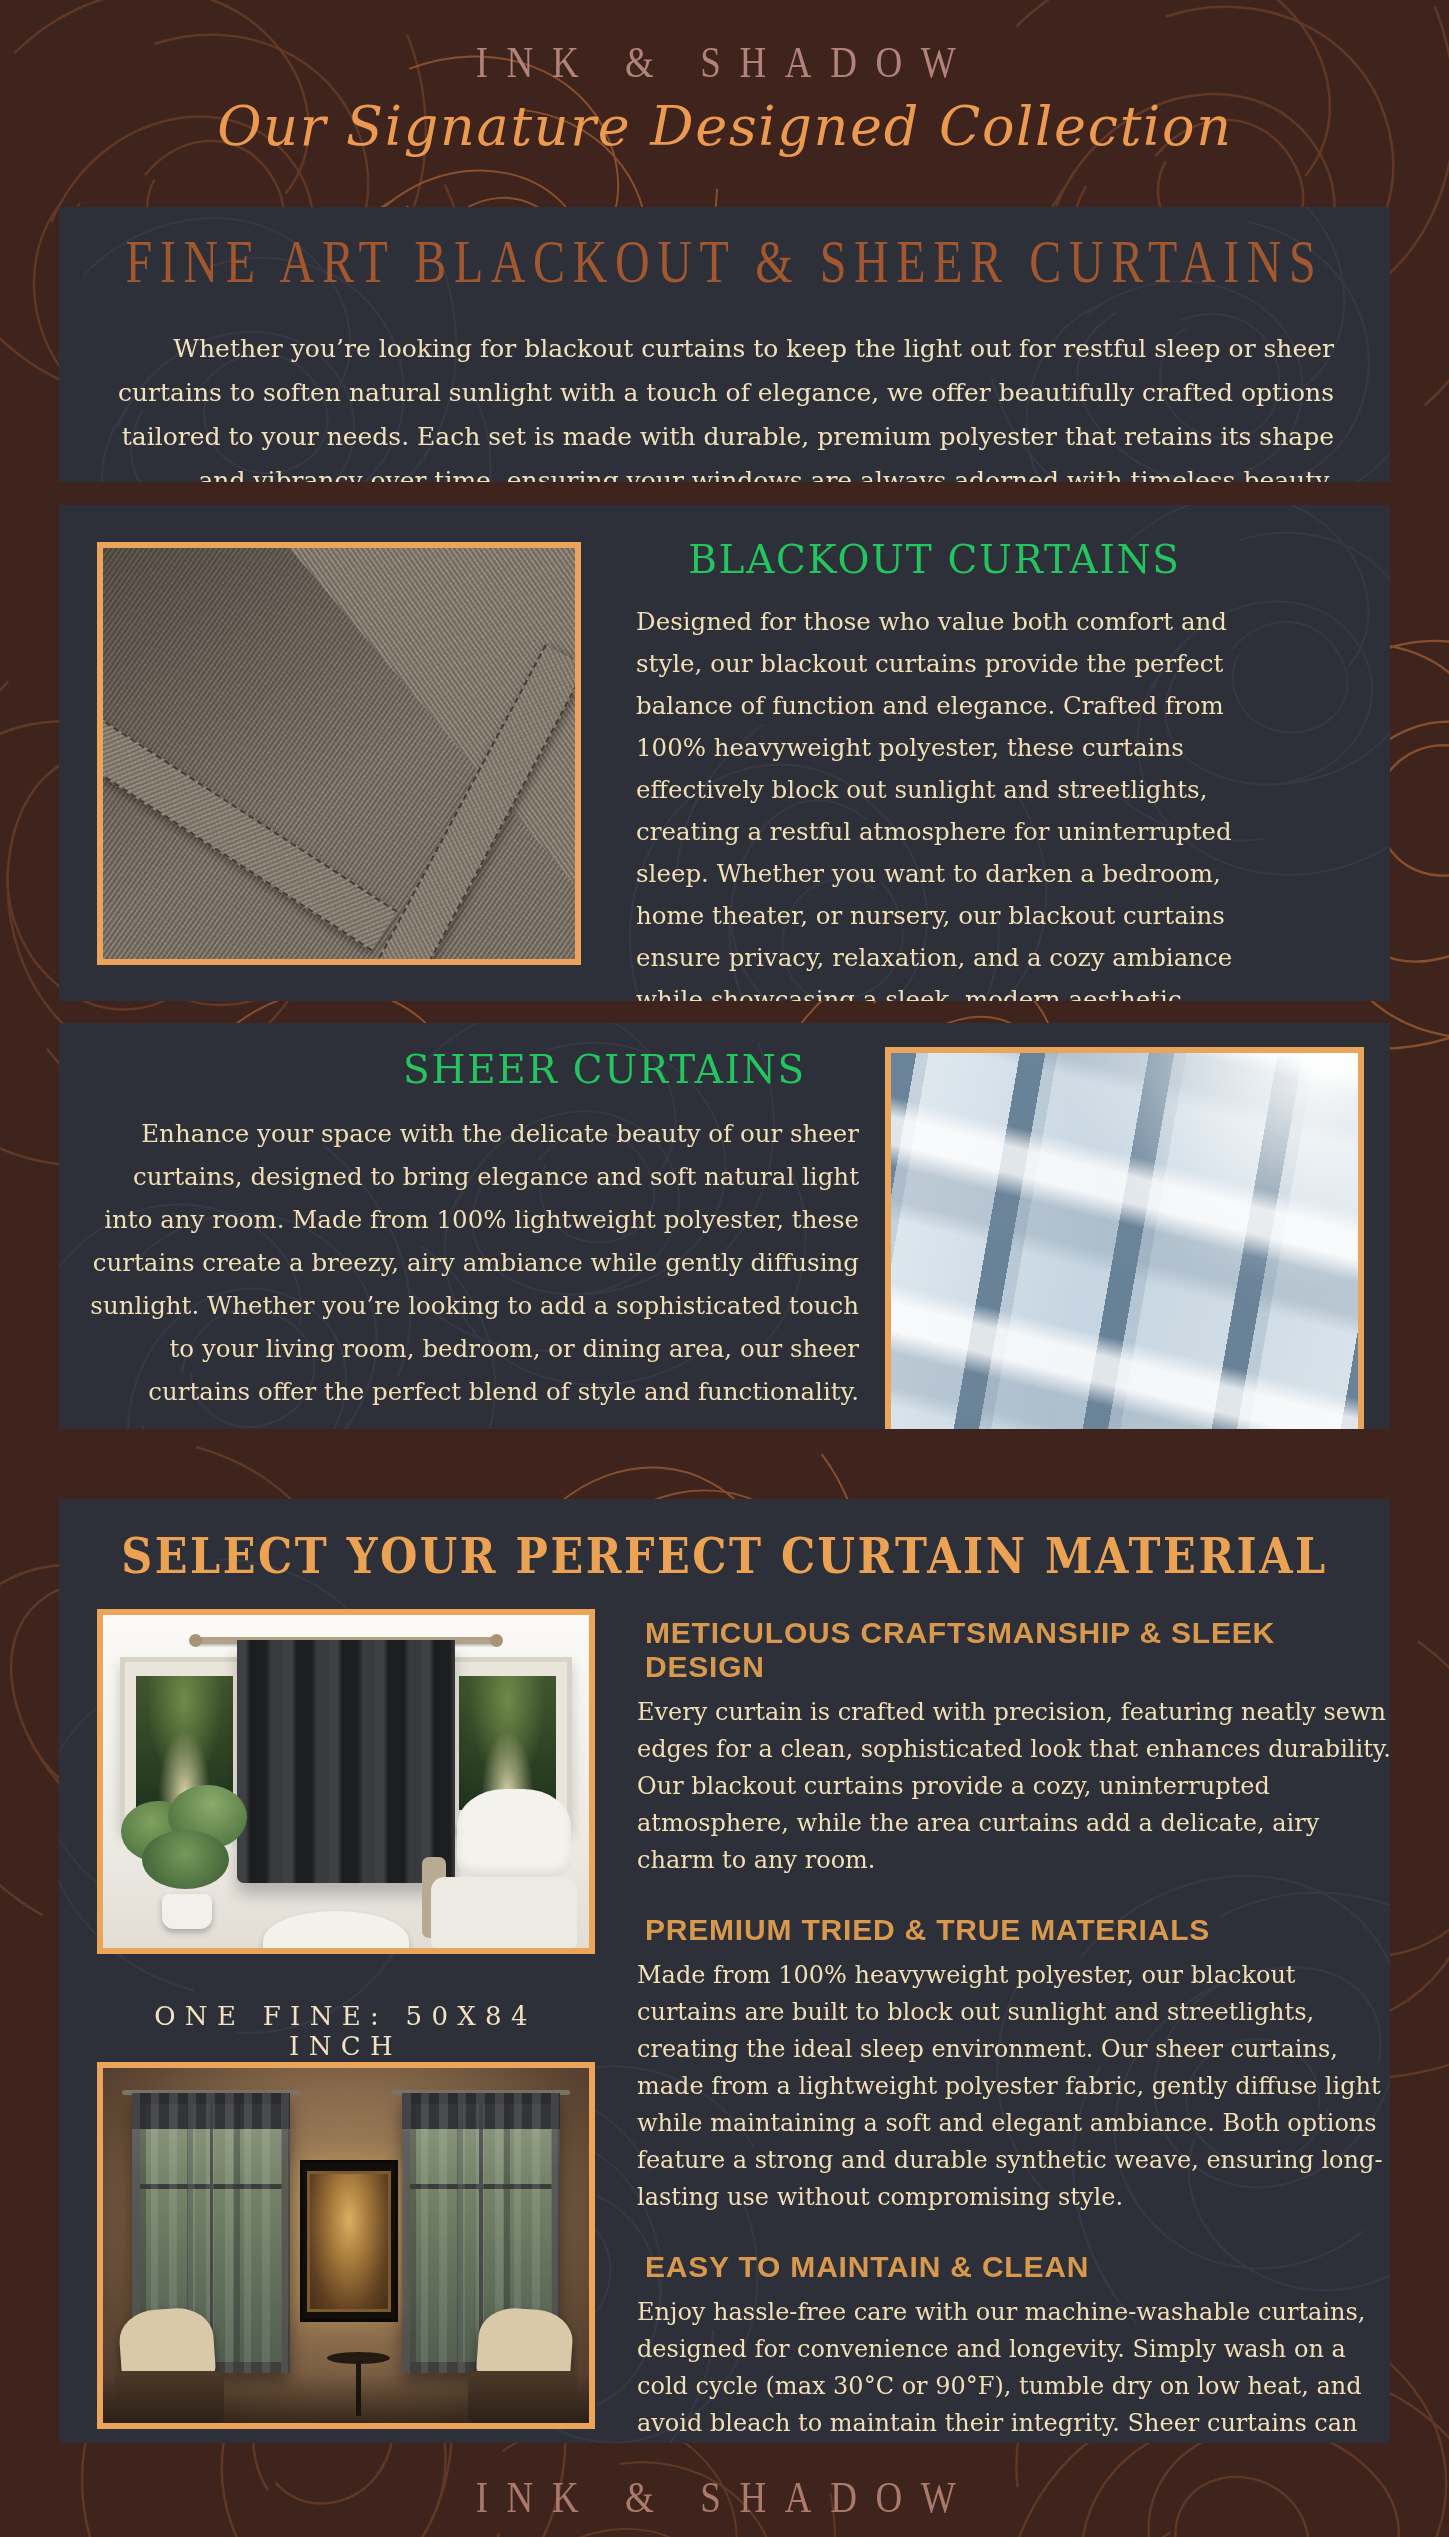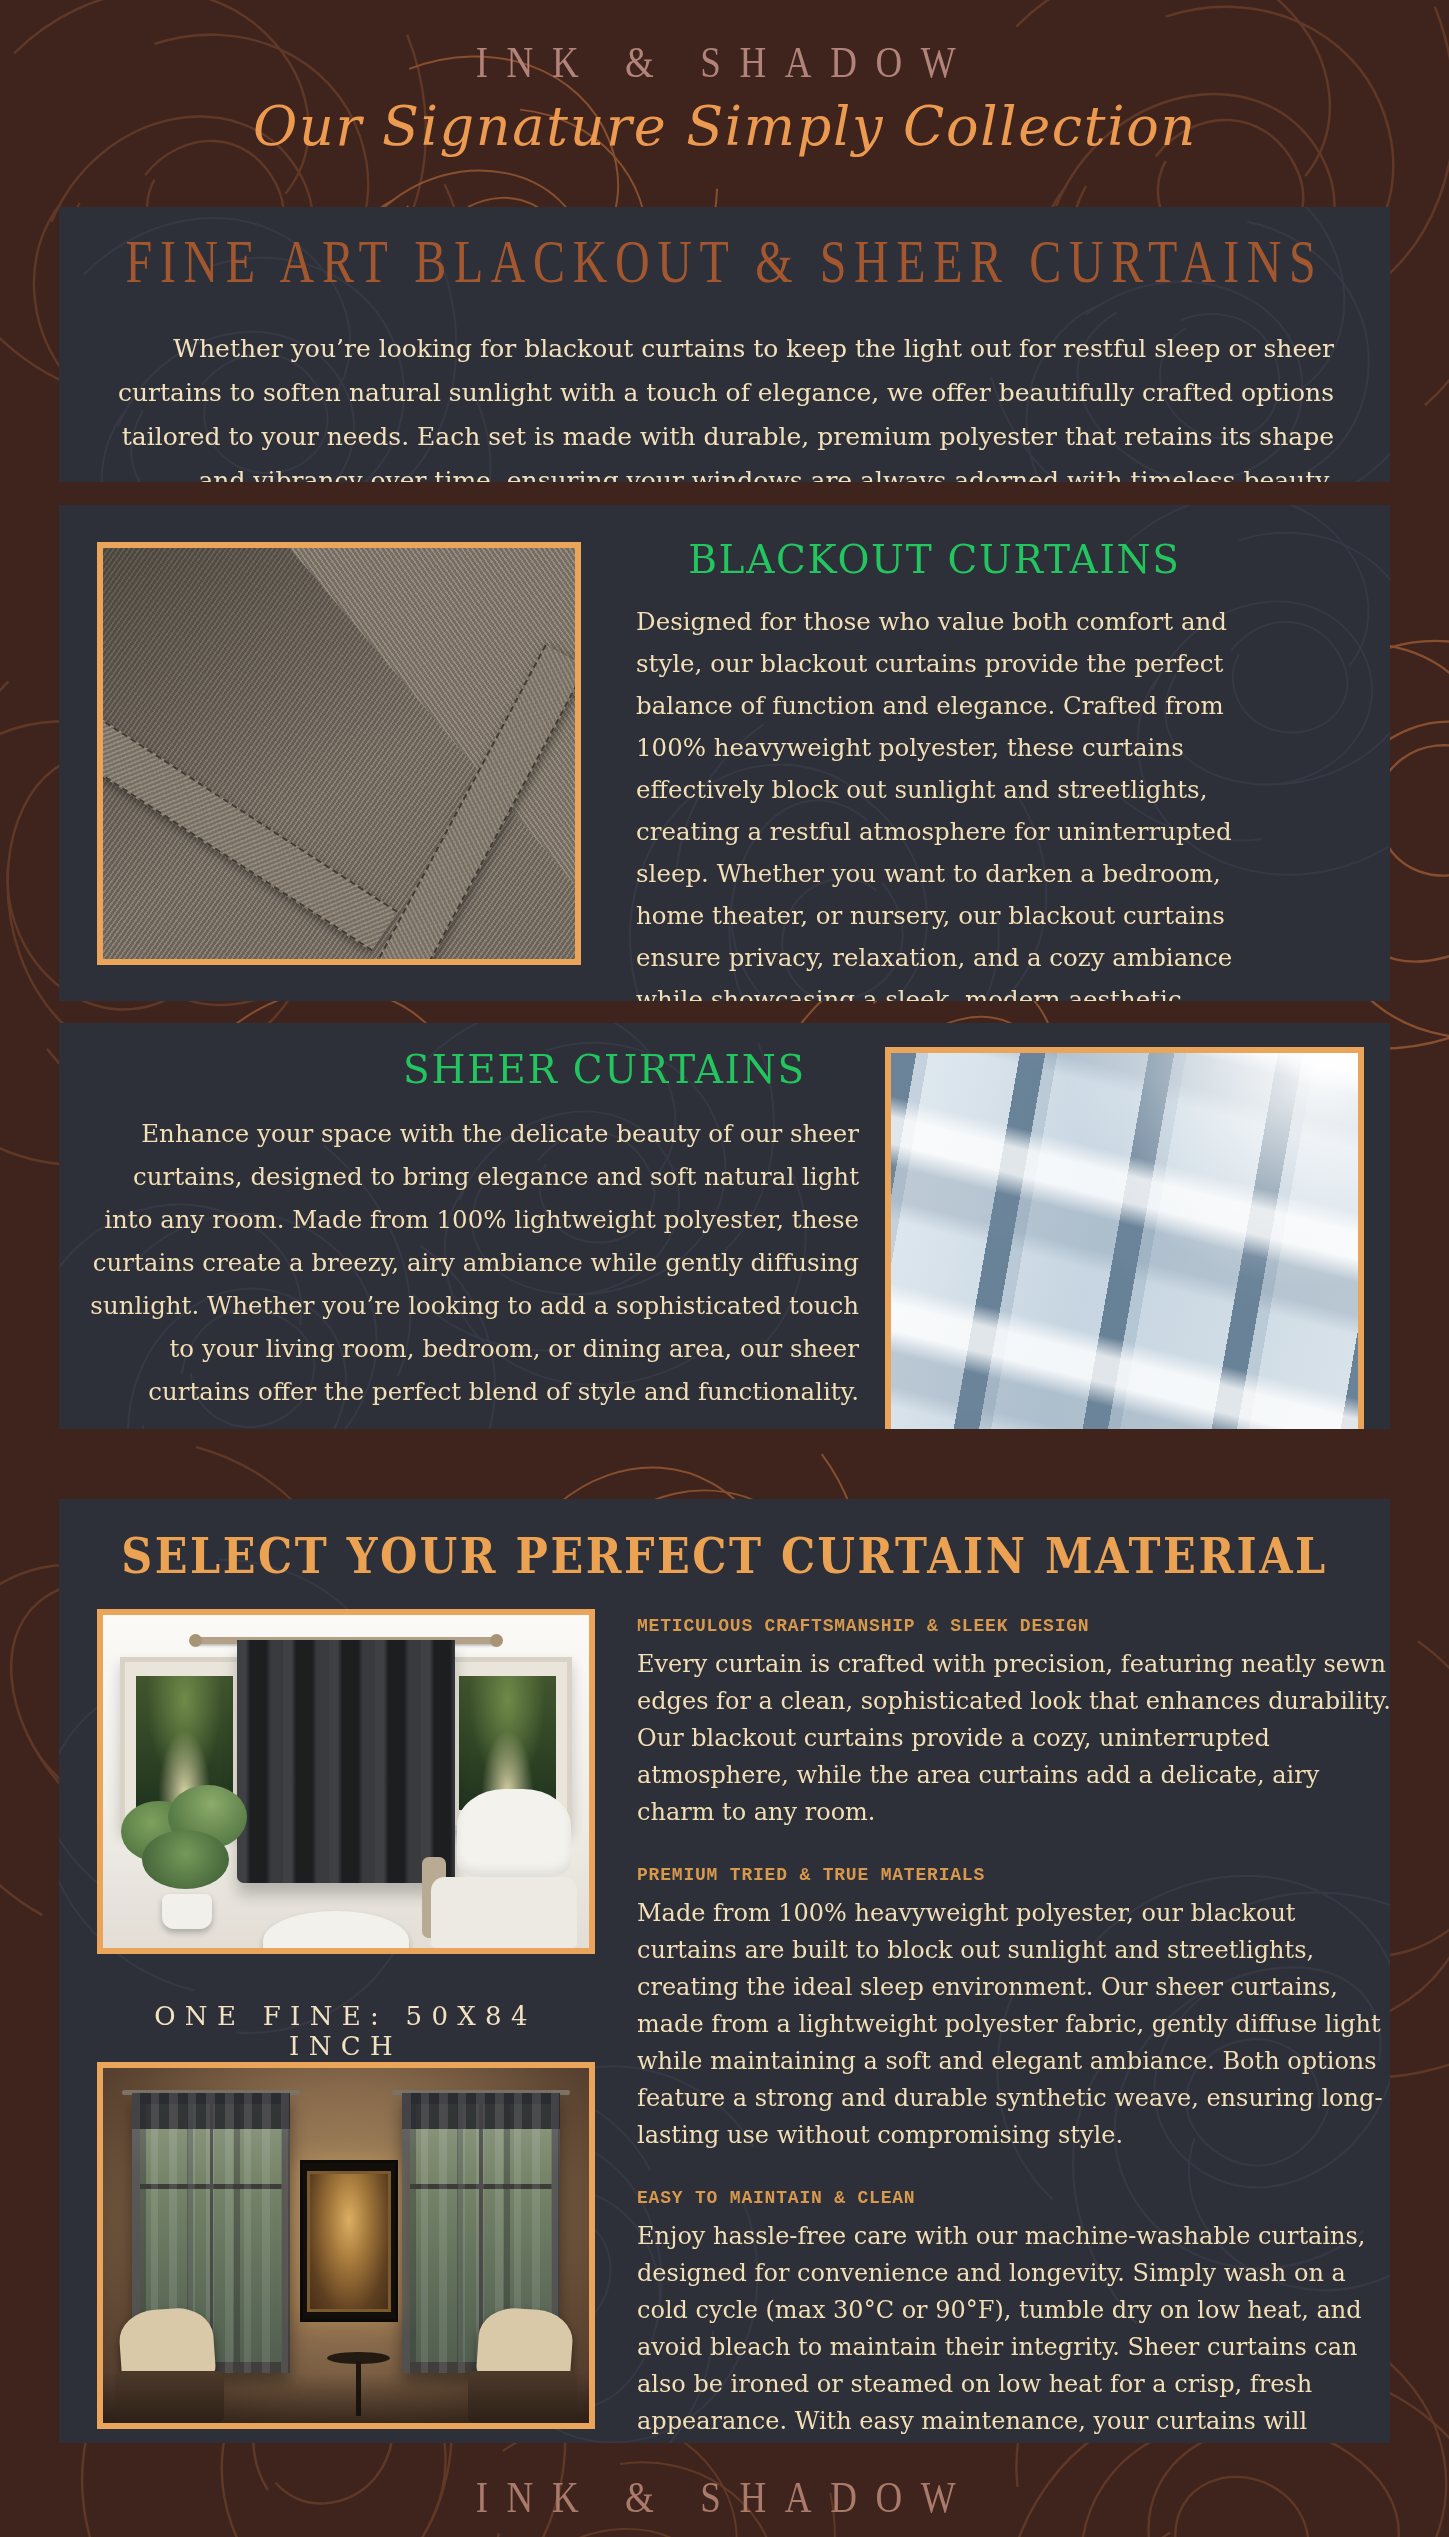--- a/index.html
+++ b/index.html
@@ -140,22 +140,22 @@
     font-family:"DejaVu Serif", serif;font-weight:700;
     font-size:43px;color:#eca253;letter-spacing:2.5px;
     transform:scaleY(1.12);transform-origin:center top;
   }
   .size-caption{
     position:absolute;left:38px;top:502px;width:497px;text-align:center;
     font-size:26px;color:#f3e2c0;letter-spacing:9.3px;
   }
   .features{position:absolute;left:578px;top:117px;width:754px;}
   .feature h3{
-    font-family:Liberation Mono, monospace;font-weight:700;
-    font-size:18px;color:#d9994d;letter-spacing:0.8px;margin:0 0 10px 0;
+    font-family:Liberation Sans, sans-serif;font-weight:700;
+    font-size:30px;color:#d9994d;letter-spacing:0.8px;margin:0 0 10px 8px;
   }
   .feature p{font-size:24px;line-height:37px;color:#f3dfb6;margin:0 0 34px 0;}
 </style>
 </head>
 <body>
 
 <div class="page">
 
   <svg width="0" height="0" style="position:absolute">
     <defs>
@@ -232,21 +232,21 @@
         <use href="#flor"></use>
       </svg>
     </div>
   <div class="flor flor-bg" style="left:973px;top:2284px;transform:rotate(200deg)">
       <svg width="524" height="524" viewBox="0 0 560 560">
         <use href="#flor"></use>
       </svg>
     </div>
 
   <div class="brand brand-top">INK &amp; SHADOW</div>
-  <div class="tagline">Our Signature Simply Collection</div>
+  <div class="tagline">Our Signature Designed Collection</div>
 
   <div class="panel" style="top:207px;height:275px">
     <div class="flor flor-panel" style="left:-51px;top:-34px">
         <svg width="524" height="474" viewBox="0 0 560 560">
           <use href="#flor"></use>
         </svg>
       </div>
     <div class="flor flor-panel" style="left:897px;top:-68px;transform:rotate(30deg)">
         <svg width="541" height="474" viewBox="0 0 560 560">
           <use href="#flor"></use>

